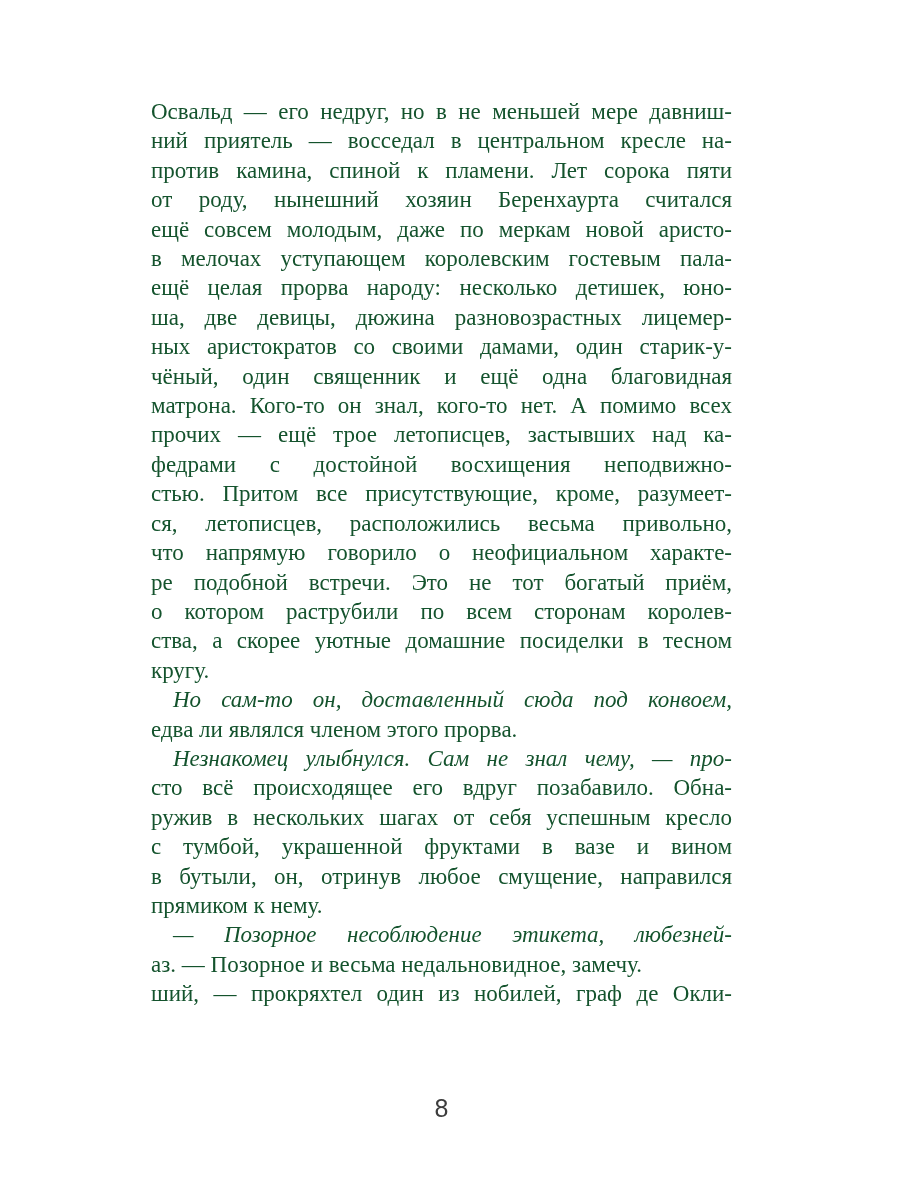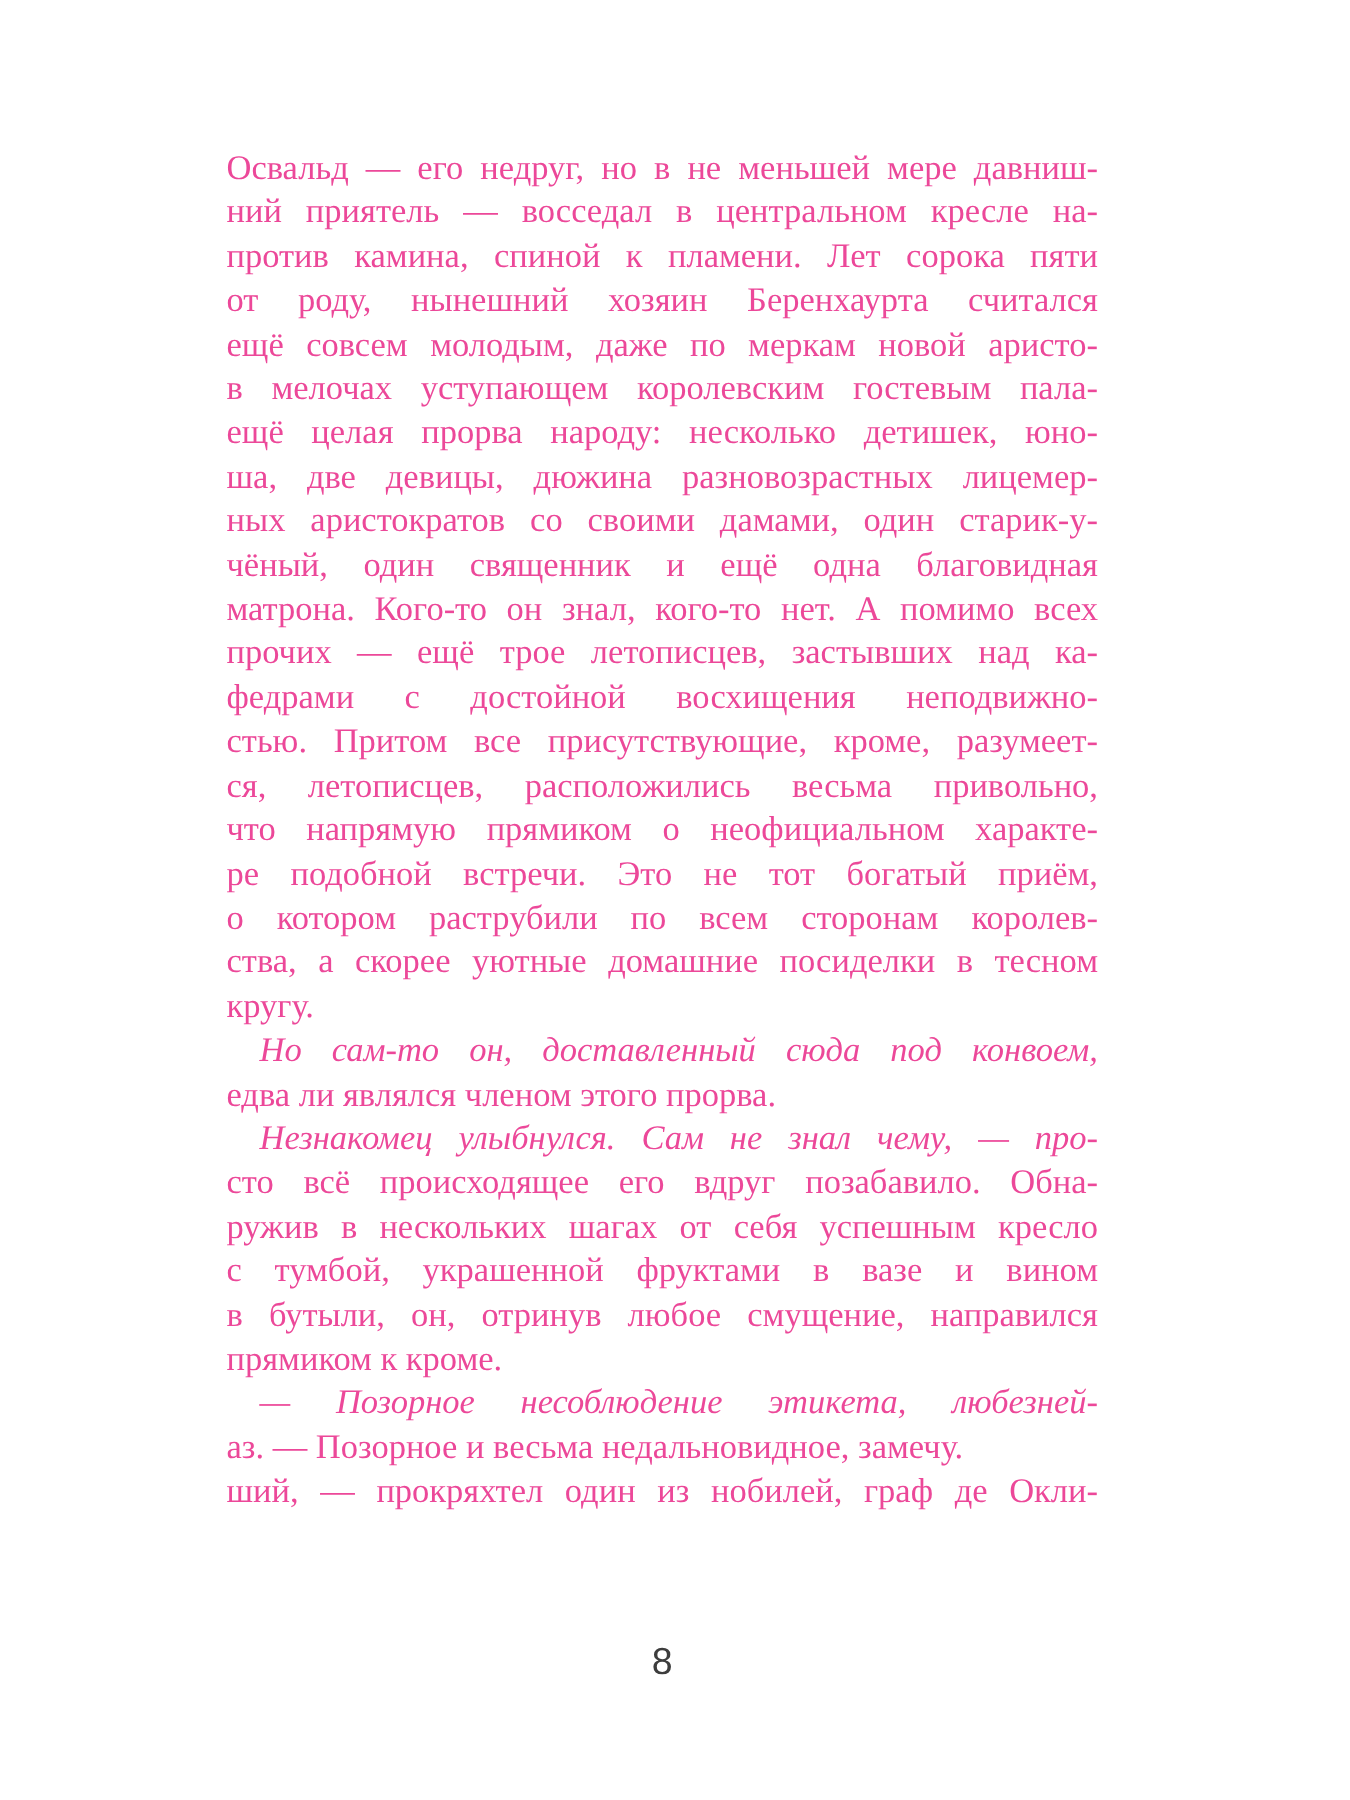--- a/index.html
+++ b/index.html
@@ -44,47 +44,47 @@
     text-align: center;
     font-family: "Liberation Sans", sans-serif;
     font-size: 25px;
     color: #3d3d3d;
   }
 </style>
 </head>
 <body>
 
 <div class="page" style="background: rgb(255, 255, 255);">
-  <div class="text-block" style="color: #ec4899;">
+  <div class="text-block" style="color: #14532d;">
       <div class="line">Освальд — его недруг, но в не меньшей мере давниш-</div>
       <div class="line">ний приятель — восседал в центральном кресле на-</div>
       <div class="line">против камина, спиной к пламени. Лет сорока пяти</div>
       <div class="line">от роду, нынешний хозяин Беренхаурта считался</div>
       <div class="line">ещё совсем молодым, даже по меркам новой аристо-</div>
       <div class="line">в мелочах уступающем королевским гостевым пала-</div>
       <div class="line">ещё целая прорва народу: несколько детишек, юно-</div>
       <div class="line">ша, две девицы, дюжина разновозрастных лицемер-</div>
       <div class="line">ных аристократов со своими дамами, один старик-у-</div>
       <div class="line">чёный, один священник и ещё одна благовидная</div>
       <div class="line">матрона. Кого-то он знал, кого-то нет. А помимо всех</div>
       <div class="line">прочих — ещё трое летописцев, застывших над ка-</div>
       <div class="line">федрами с достойной восхищения неподвижно-</div>
       <div class="line">стью. Притом все присутствующие, кроме, разумеет-</div>
       <div class="line">ся, летописцев, расположились весьма привольно,</div>
-      <div class="line">что напрямую прямиком о неофициальном характе-</div>
+      <div class="line">что напрямую говорило о неофициальном характе-</div>
       <div class="line">ре подобной встречи. Это не тот богатый приём,</div>
       <div class="line">о котором раструбили по всем сторонам королев-</div>
       <div class="line">ства, а скорее уютные домашние посиделки в тесном</div>
       <div class="line para-end">кругу.</div>
       <div class="line indent">Но сам-то он, доставленный сюда под конвоем,</div>
       <div class="line para-end">едва ли являлся членом этого прорва.</div>
       <div class="line indent">Незнакомец улыбнулся. Сам не знал чему, — про-</div>
       <div class="line">сто всё происходящее его вдруг позабавило. Обна-</div>
       <div class="line">ружив в нескольких шагах от себя успешным кресло</div>
       <div class="line">с тумбой, украшенной фруктами в вазе и вином</div>
       <div class="line">в бутыли, он, отринув любое смущение, направился</div>
-      <div class="line para-end">прямиком к кроме.</div>
+      <div class="line para-end">прямиком к нему.</div>
       <div class="line indent">— Позорное несоблюдение этикета, любезней-</div>
       <div class="line para-end">аз. — Позорное и весьма недальновидное, замечу.</div>
       <div class="line">ший, — прокряхтел один из нобилей, граф де Окли-</div>
     </div>
   <div class="page-number" style="color: rgb(61, 61, 61);">8</div>
 </div>
 
 </body></html>

